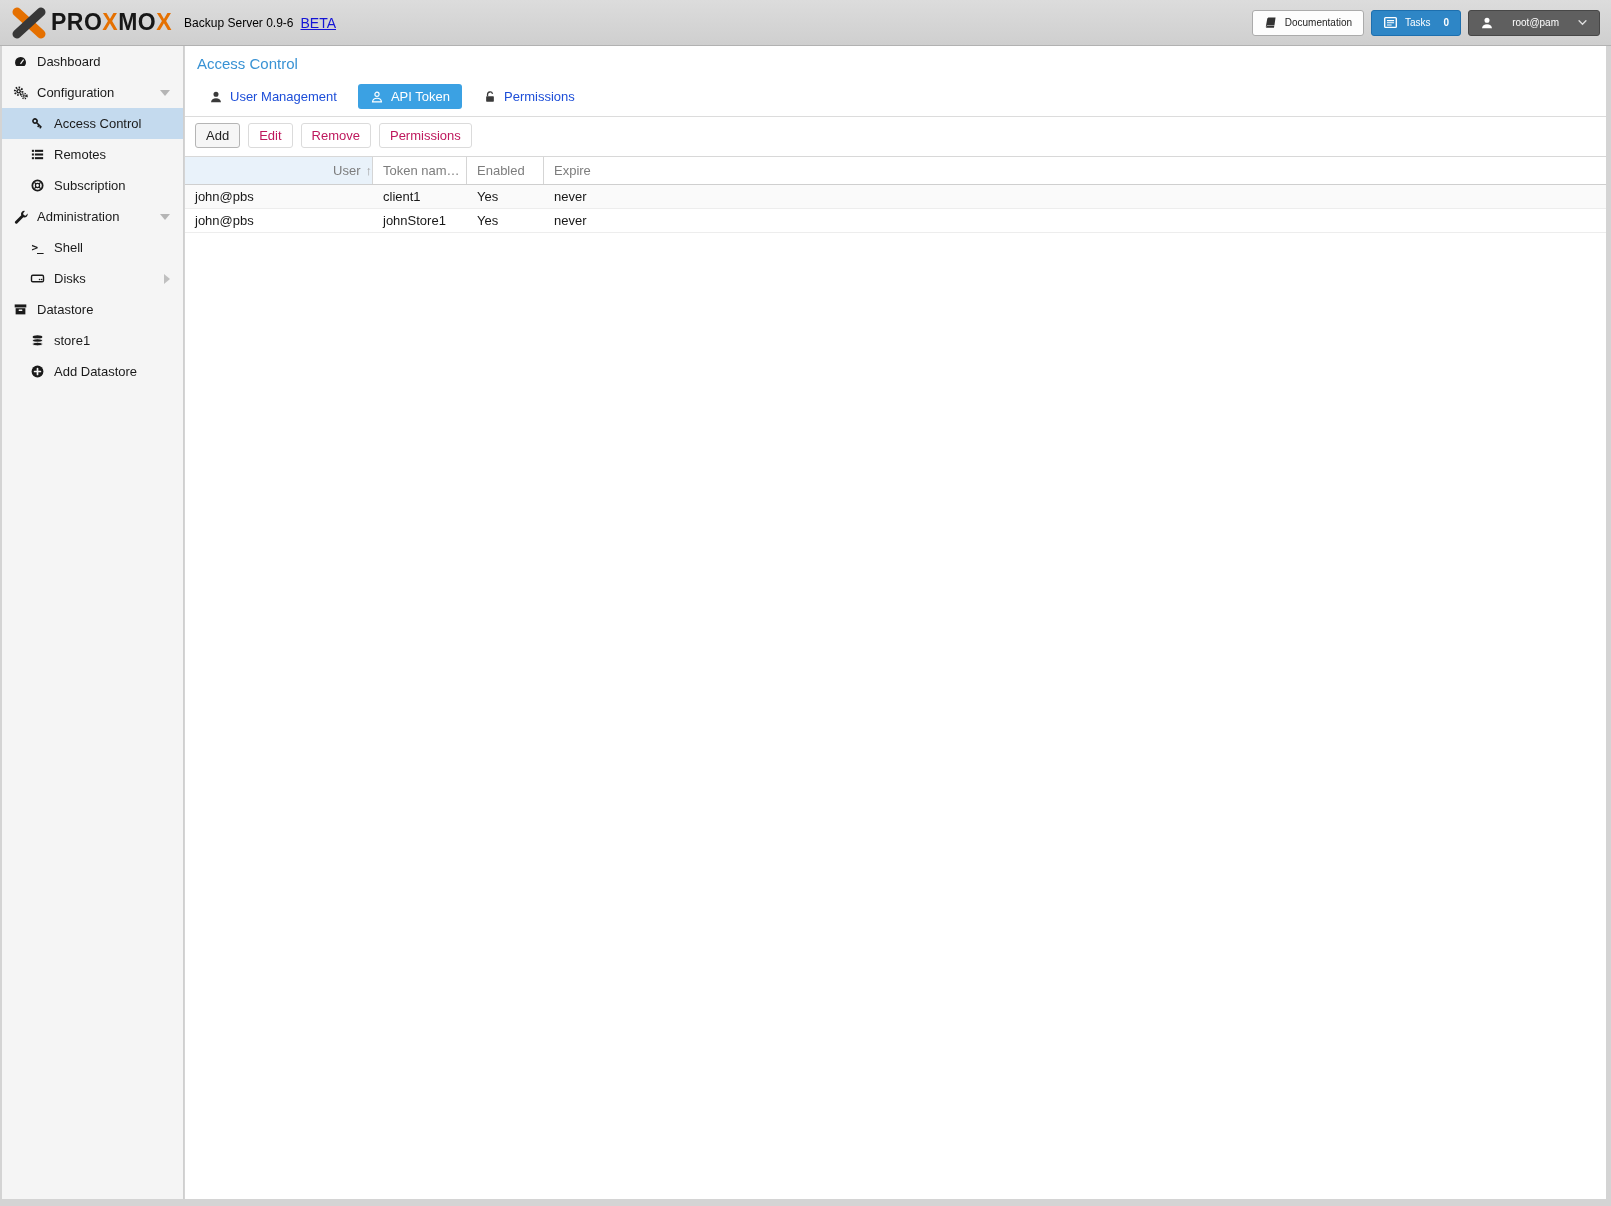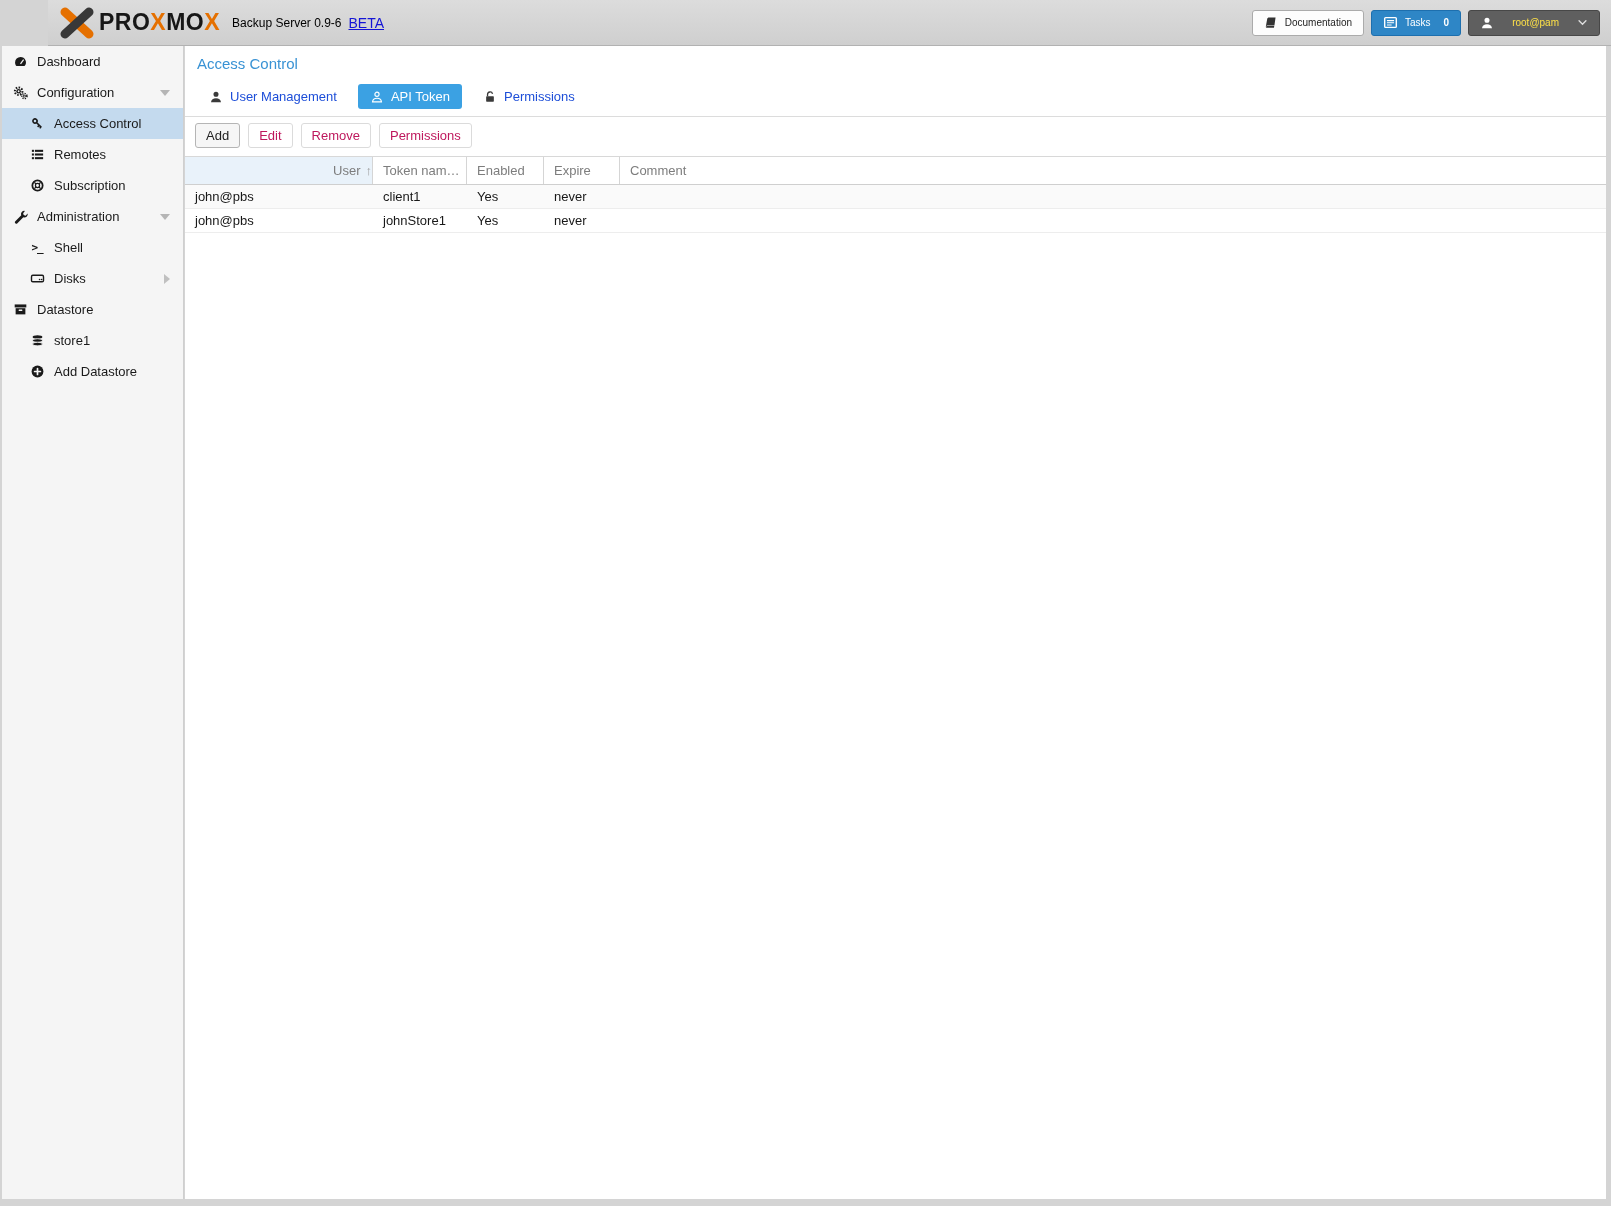--- a/index.html
+++ b/index.html
@@ -12,35 +12,34 @@
     position: relative;
   }
 
   
   .header {
     position: absolute; top: 0; left: 0; right: 0; height: 46px;
     background: linear-gradient(#dcdcdc, #cfcfcf);
     border-bottom: 1px solid #b2b2b2;
     display: flex; align-items: center;
     padding: 0 11px;
-    margin-left: 48px;
   }
   .logo { display: flex; align-items: center; gap: 4px; }
   .logo-word { font-size: 23px; font-weight: bold; letter-spacing: 0.5px; color: #171717; }
   .logo-word .ox { color: #e57000; }
   .header-sub { margin-left: 12px; font-size: 12px; color: #000; }
   .beta-link { margin-left: 7px; font-size: 14px; color: #1414d6; text-decoration: underline; cursor: pointer; }
   .header-right { margin-left: auto; display: flex; gap: 7px; align-items: center; }
   .hbtn {
     height: 26px; display: flex; align-items: center; gap: 7px;
     padding: 0 11px; border-radius: 3px; font-size: 10px; cursor: pointer;
     border: 1px solid #ababab; background: #fdfdfd; color: #222;
   }
   .hbtn.blue { background: #2e86c6; border-color: #1d6fae; color: #fff; }
-  .hbtn.dark { background: #5f5f5f; border-color: #474747; color: #fde047; gap: 18px; }
+  .hbtn.dark { background: #5f5f5f; border-color: #474747; color: #ffffff; gap: 18px; }
   .hbtn .count { font-weight: bold; margin-left: 6px; }
   .hbtn svg { display: block; }
 
   
   .sidebar {
     position: absolute; top: 46px; left: 2px; width: 182px; bottom: 7px;
     background: #f5f5f5; border-right: 1px solid #cfcfcf;
   }
   .nav-item {
     height: 31px; display: flex; align-items: center; gap: 9px;
@@ -328,23 +327,20 @@
               <path d="M1.5 6.5L6.5 1.5" stroke="#8a8a8a" stroke-width="1.2"></path>
             </svg>
         </span>
       </div>
       <div class="gh-cell col-enabled">
         <span>Enabled</span>
       </div>
       <div class="gh-cell col-expire">
         <span>Expire</span>
       </div>
-      <div class="gh-cell col-comment">
-        <span>Comment</span>
-      </div>
     </div>
 
     <div class="grid-row">
       <div class="gr-cell col-user">john@pbs</div>
       <div class="gr-cell col-token">client1</div>
       <div class="gr-cell col-enabled">Yes</div>
       <div class="gr-cell col-expire">never</div>
       <div class="gr-cell col-comment"></div>
     </div>
 

